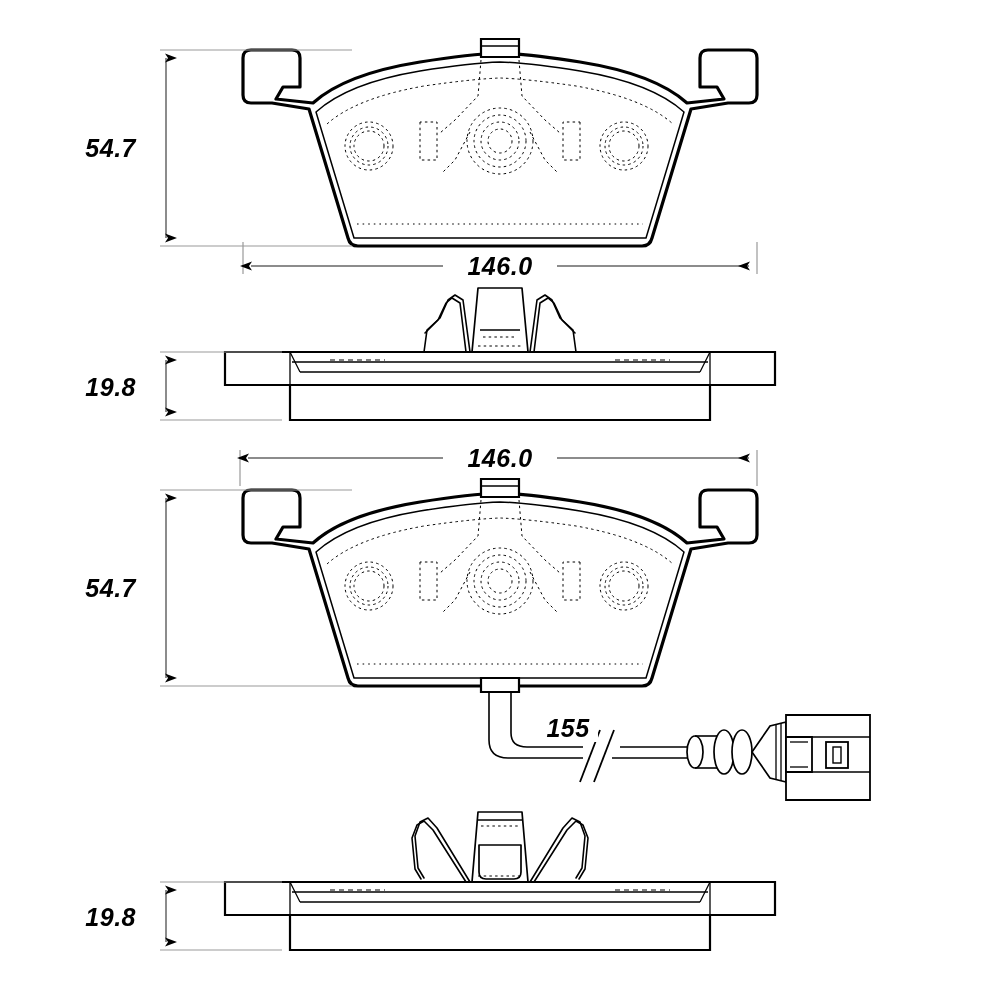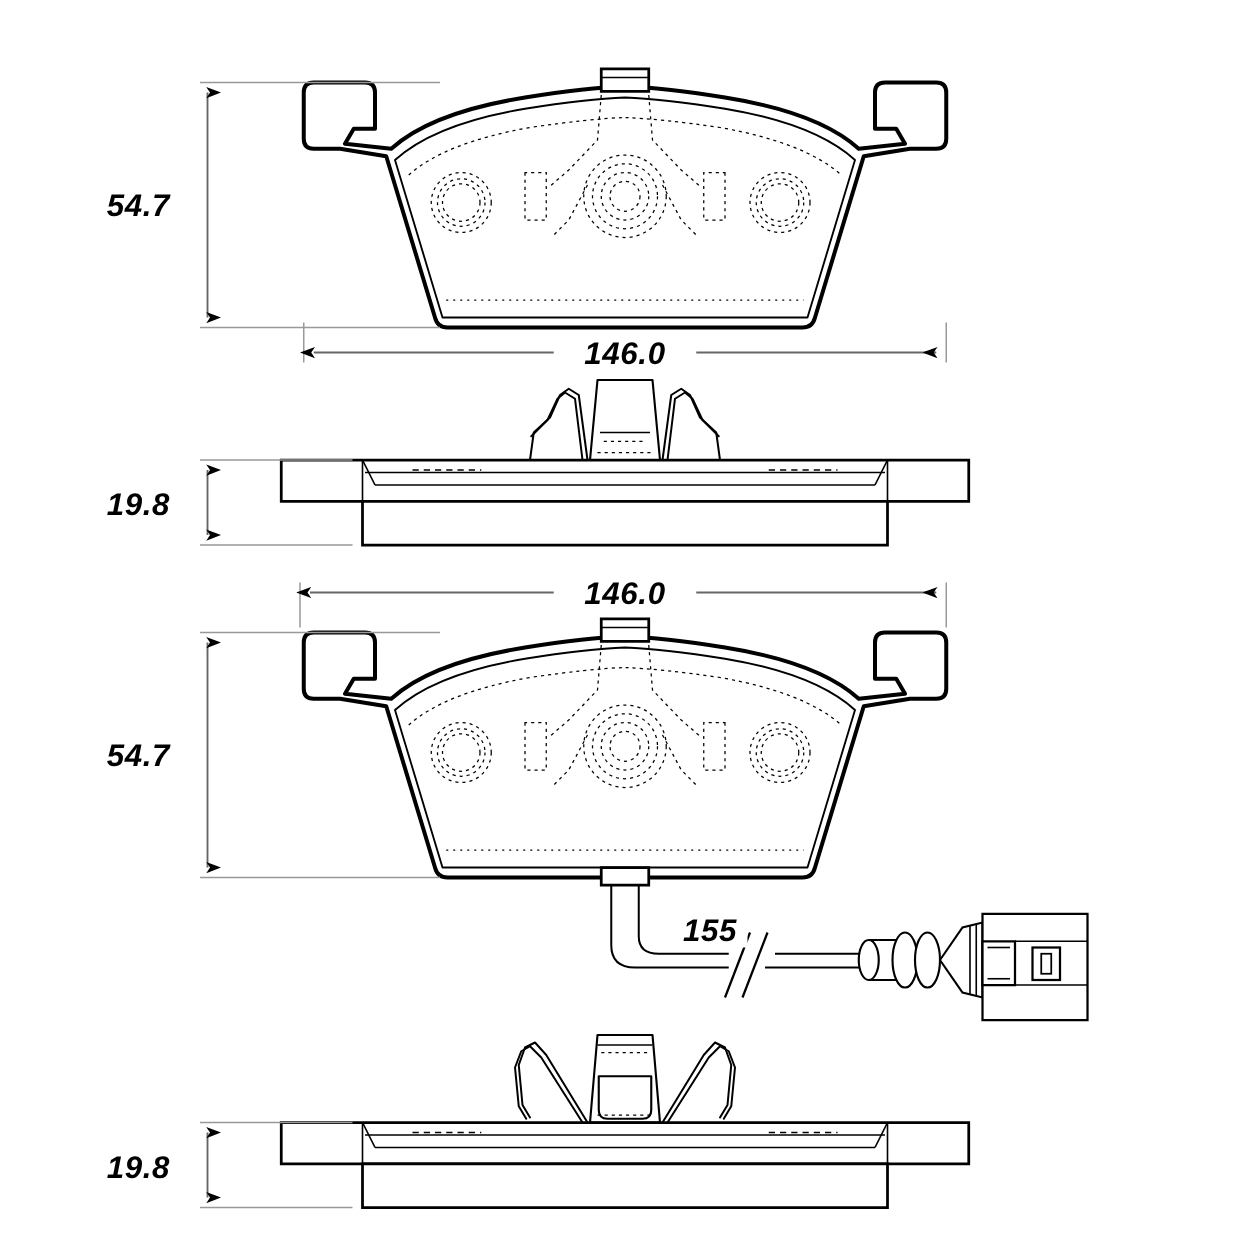--- a/index.html
+++ b/index.html
@@ -2,21 +2,21 @@
 <html><head>
 <meta charset="utf-8">
 <title>Brake Pad Technical Drawing</title>
 <style>
   html,body{margin:0;padding:0;background:#ffffff;}
   body{
     width:1000px;height:1000px;
     font-family:"Liberation Sans", sans-serif;
     overflow:hidden;position:relative;
   }
-  #stage{position:absolute;left:0;top:16px;width:1000px;height:751px;}
+  #stage{position:absolute;left:0;top:0;width:1000px;height:751px;}
   svg#drawing{display:block;width:1000px;height:1000px;}
 
   .outline{fill:#ffffff;stroke:#000000;stroke-width:3.2;stroke-linejoin:round;stroke-linecap:round;}
   .outline-thin{fill:none;stroke:#000000;stroke-width:1.5;stroke-linejoin:round;stroke-linecap:round;}
   .plate{fill:#ffffff;stroke:#000000;stroke-width:2.2;stroke-linejoin:miter;}
   .thinline{fill:none;stroke:#000000;stroke-width:1.3;}
   .hidden-line{fill:none;stroke:#000000;stroke-width:1.1;stroke-dasharray:5 4;}
   .hidden-fine{fill:none;stroke:#000000;stroke-width:1;stroke-dasharray:2.5 3.2;}
   .dotline{fill:none;stroke:#000000;stroke-width:1;stroke-dasharray:1.6 4;}
   .dimline{fill:none;stroke:#666666;stroke-width:1.5;}

